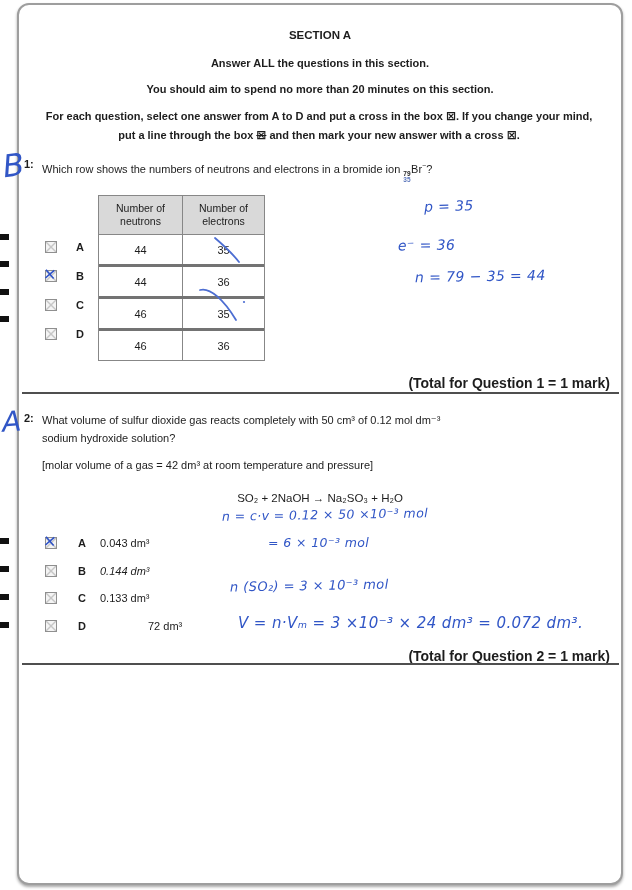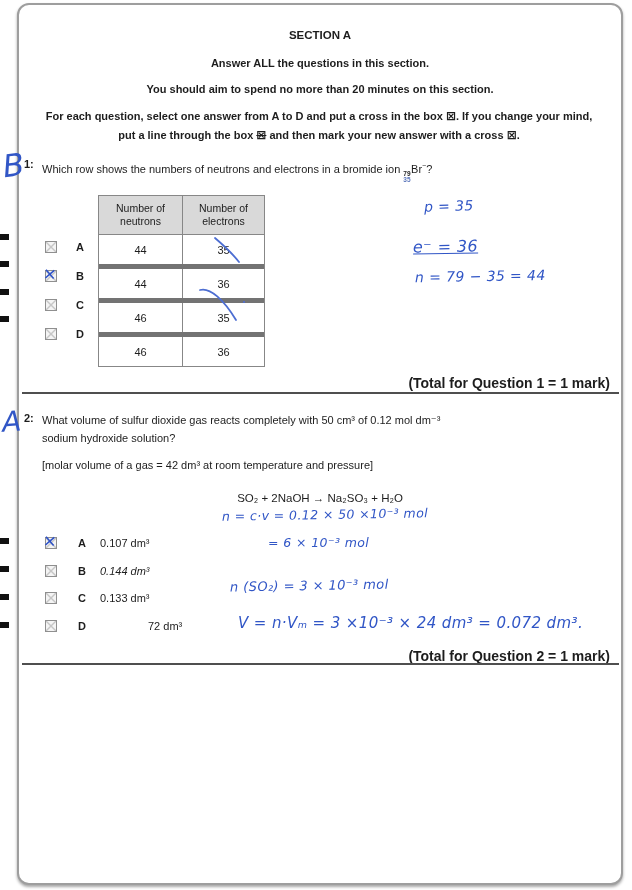--- a/index.html
+++ b/index.html
@@ -29,21 +29,21 @@
       linear-gradient(-45deg, rgba(0,0,0,0) 43%, #c6c6c6 47%, #c6c6c6 53%, rgba(0,0,0,0) 57%),
       #f4f4f4;
   }
   .handx{
     position:absolute;font-size:16px;line-height:16px;color:#2e52c8;
     font-family:"DejaVu Sans",sans-serif;transform:rotate(4deg);
   }
   
   .tbl{position:absolute;left:98px;top:195px;width:167px;border:1px solid #878787;box-sizing:border-box;background:#fff;}
   .tbl .hrow{display:flex;height:38px;background:#d9d9d9;border-bottom:1px solid #878787;}
-  .tbl .drow{display:flex;height:29px;border-bottom:5px solid #737373;}
+  .tbl .drow{display:flex;height:29px;border-bottom:3px solid #737373;}
   .tbl .drow:last-child{border-bottom:none;}
   .tbl .c1{width:84px;border-right:1px solid #878787;box-sizing:border-box;}
   .tbl .c2{width:81px;}
   .tbl .hc{display:flex;align-items:center;justify-content:center;text-align:center;font-size:10.5px;line-height:13px;padding:0 4px;box-sizing:border-box;}
   .tbl .dc{display:flex;align-items:center;justify-content:center;font-size:11px;}
   .rowletter{position:absolute;left:76px;width:16px;height:29px;line-height:29px;font-weight:bold;font-size:11px;}
   
   .hand{
     position:absolute;color:#3156c6;font-family:"DejaVu Sans",sans-serif;
     font-style:italic;letter-spacing:.4px;white-space:nowrap;
@@ -120,21 +120,21 @@
 
   <svg class="abs" style="left:212px;top:236px;" width="30" height="28">
     <path d="M3,2 C10,8 20,17 27,26" stroke="#4d6ed2" stroke-width="1.8" fill="none" stroke-linecap="round"></path>
   </svg>
   <svg class="abs" style="left:196px;top:284px;" width="52" height="42">
     <path d="M4,6 C14,3 28,16 40,36" stroke="#4d6ed2" stroke-width="1.8" fill="none" stroke-linecap="round"></path>
     <circle cx="48" cy="18" r="1.1" fill="#4d6ed2"></circle>
   </svg>
 
   <div class="hand" style="left:424px;top:198px;font-size:14px;transform:rotate(-2deg);">p = 35</div>
-  <div class="hand" style="left:413px;top:237px;font-size:16px;transform:rotate(-1deg);text-decoration:underline;">e⁻ = 36</div>
+  <div class="hand" style="left:398px;top:237px;font-size:14px;transform:rotate(-1deg);">e⁻ = 36</div>
   <div class="hand" style="left:415px;top:268px;font-size:14px;transform:rotate(-1deg);">n = 79 − 35 =  44</div>
 
   <div class="total" style="top:375px;">(Total for Question 1 = 1 mark)</div>
   <div class="rule" style="top:392px;"></div>
 
   <div class="hand marginletter" style="left:2px;top:408px;font-size:28px;line-height:28px;transform:rotate(-4deg);">A</div>
 
   <div class="abs b fs11" style="left:24px;top:412px;">2:</div>
   <div class="abs q-text" style="left:42px;top:411px;width:560px;">What volume of sulfur dioxide gas reacts completely with 50 cm³ of 0.12 mol dm⁻³</div>
   <div class="abs q-text" style="left:42px;top:429px;width:560px;">sodium hydroxide solution?</div>
@@ -146,21 +146,21 @@
   <div class="hand" style="left:230px;top:578px;font-size:13px;transform:rotate(-1deg);">n (SO₂) =  3 × 10⁻³ mol</div>
   <div class="hand" style="left:238px;top:614px;font-size:15px;">V =  n·Vₘ  =  3 ×10⁻³  × 24 dm³ =   0.072 dm³.</div>
 
   <div class="chk" style="left:45px;top:537px;"></div>
   <div class="chk" style="left:45px;top:565px;"></div>
   <div class="chk" style="left:45px;top:592px;"></div>
   <div class="chk" style="left:45px;top:620px;"></div>
   <span class="handx" style="left:43px;top:534px;">✕</span>
 
   <div class="opt-letter" style="top:535px;">A</div>
-  <div class="opt-value" style="top:535px;">0.107 dm³</div>
+  <div class="opt-value" style="top:535px;">0.043 dm³</div>
   <div class="opt-letter" style="top:563px;">B</div>
   <div class="opt-value" style="top:563px;font-style:italic;">0.144 dm³</div>
   <div class="opt-letter" style="top:590px;">C</div>
   <div class="opt-value" style="top:590px;">0.133 dm³</div>
   <div class="opt-letter" style="top:618px;">D</div>
   <div class="opt-value" style="top:618px;margin-left:48px;">72 dm³</div>
 
   <div class="total" style="top:648px;">(Total for Question 2 = 1 mark)</div>
   <div class="rule" style="top:663px;"></div>
 

